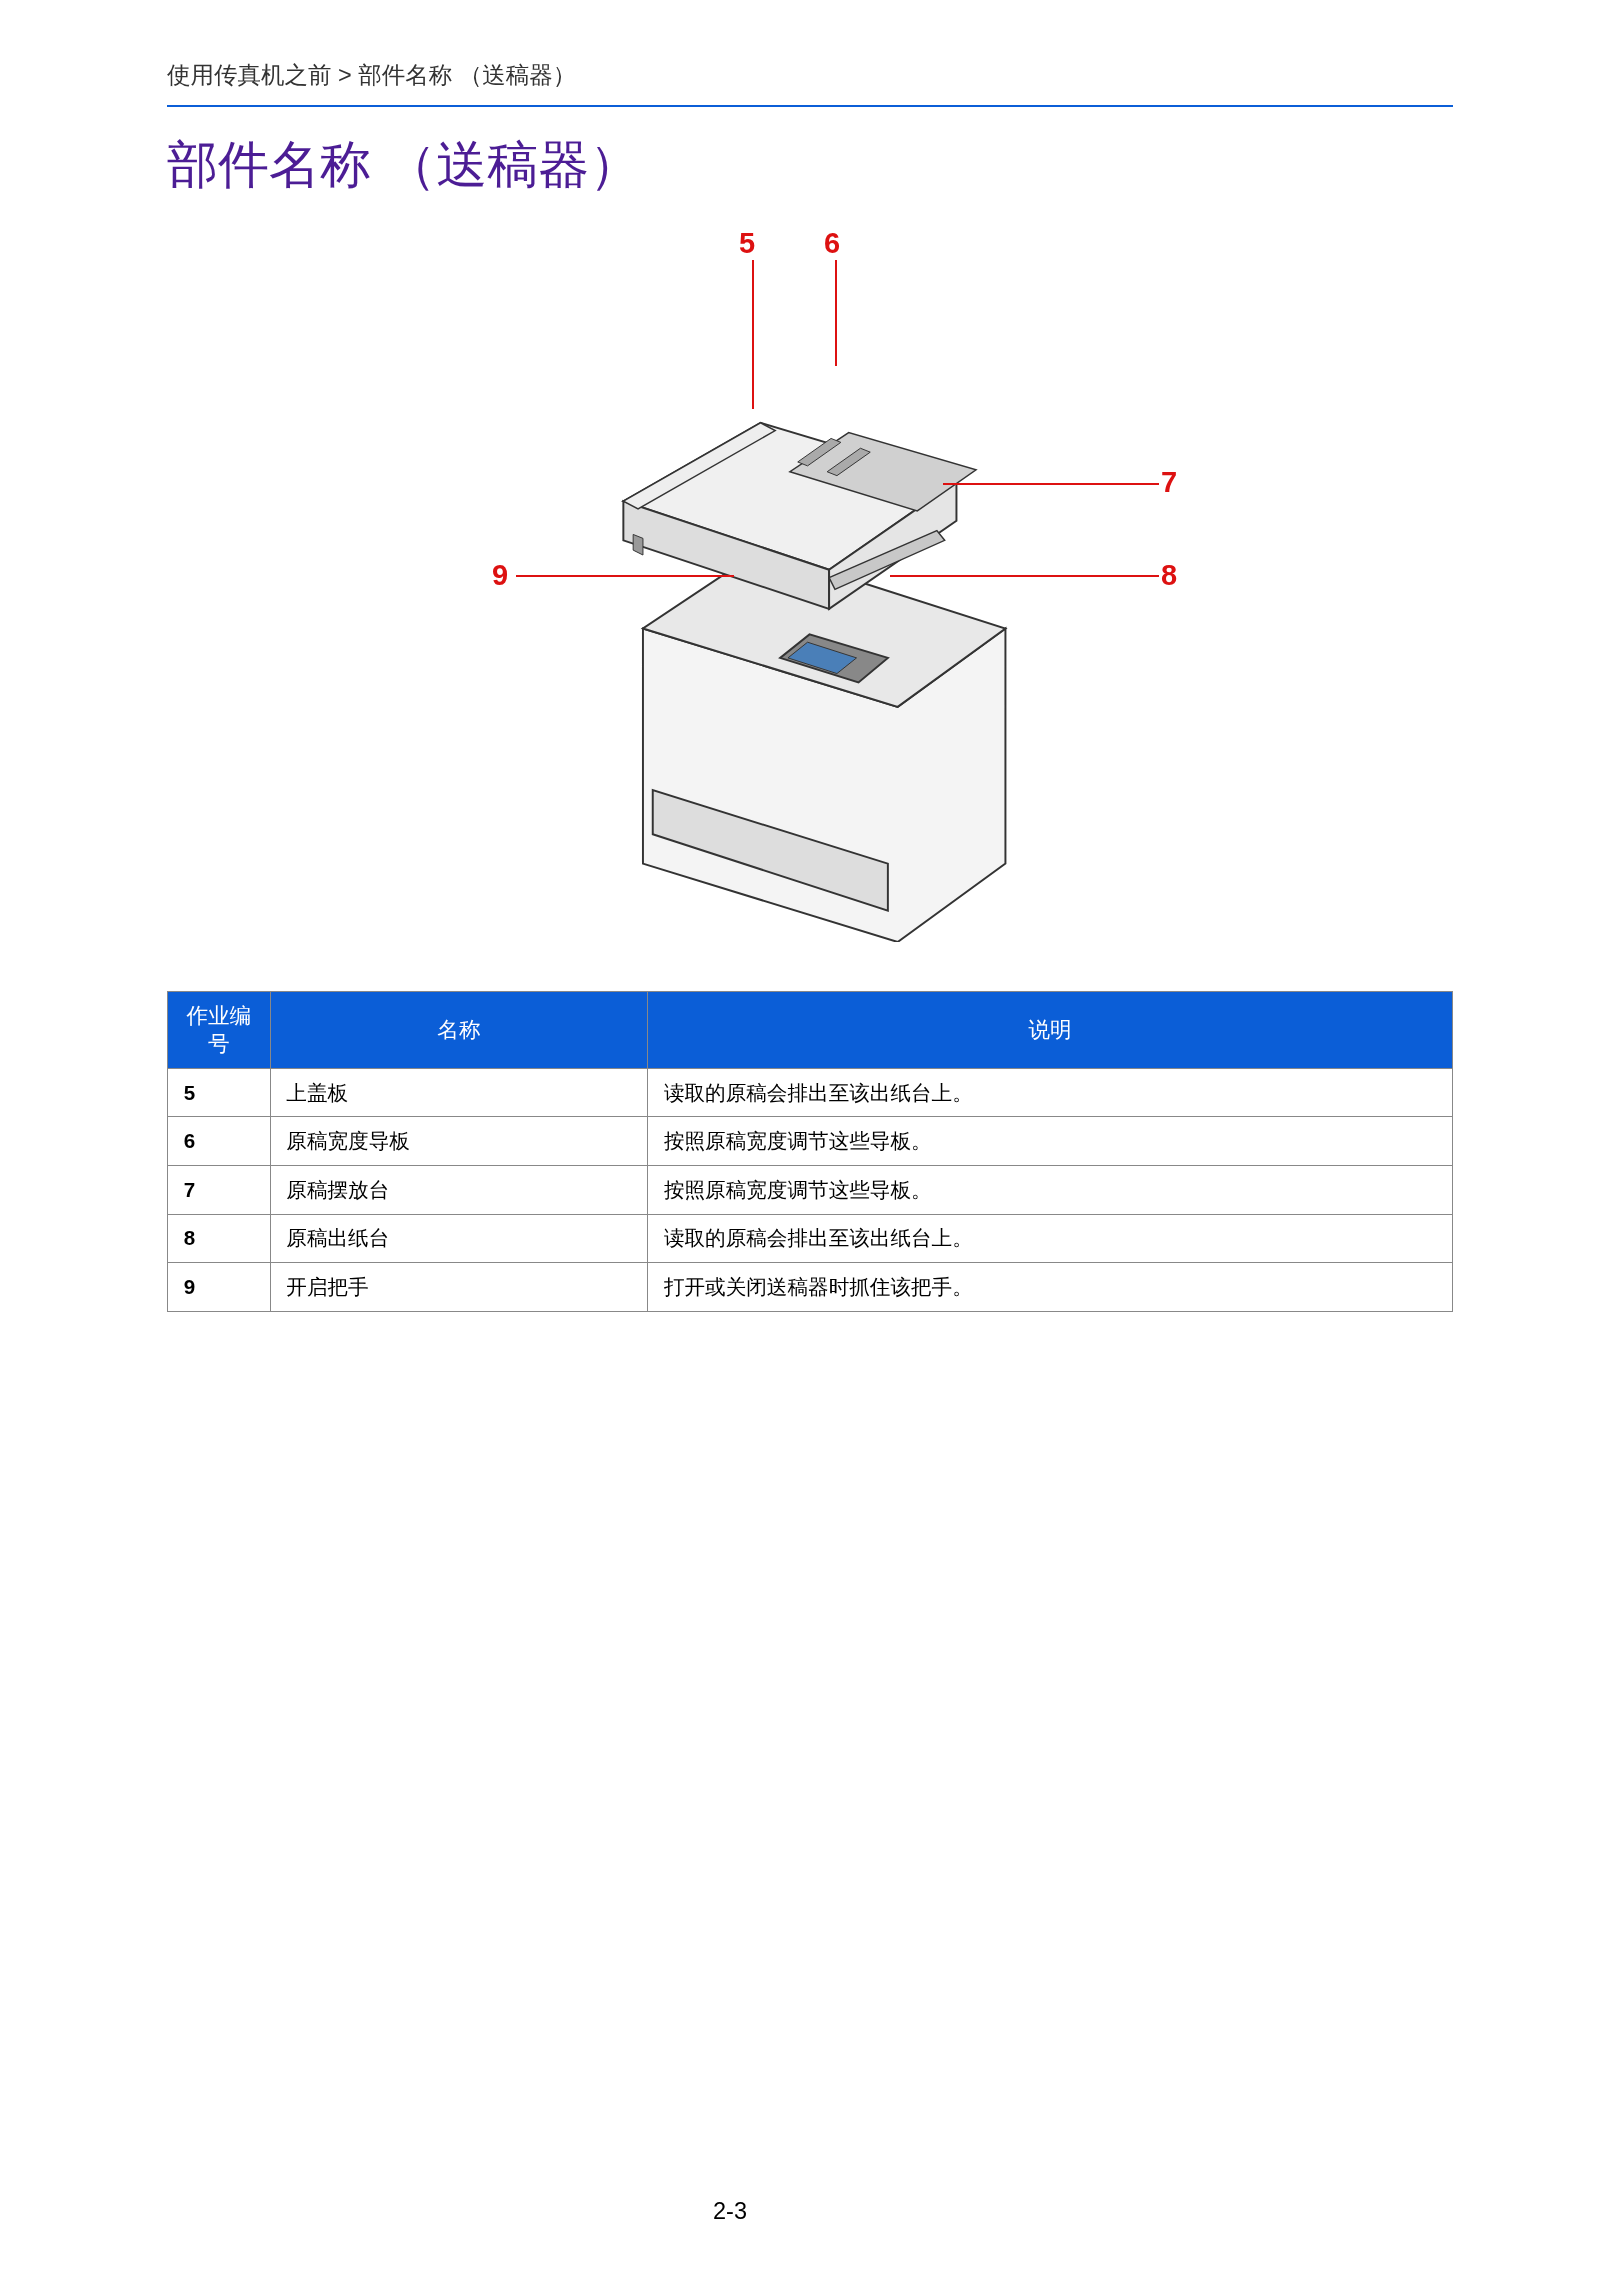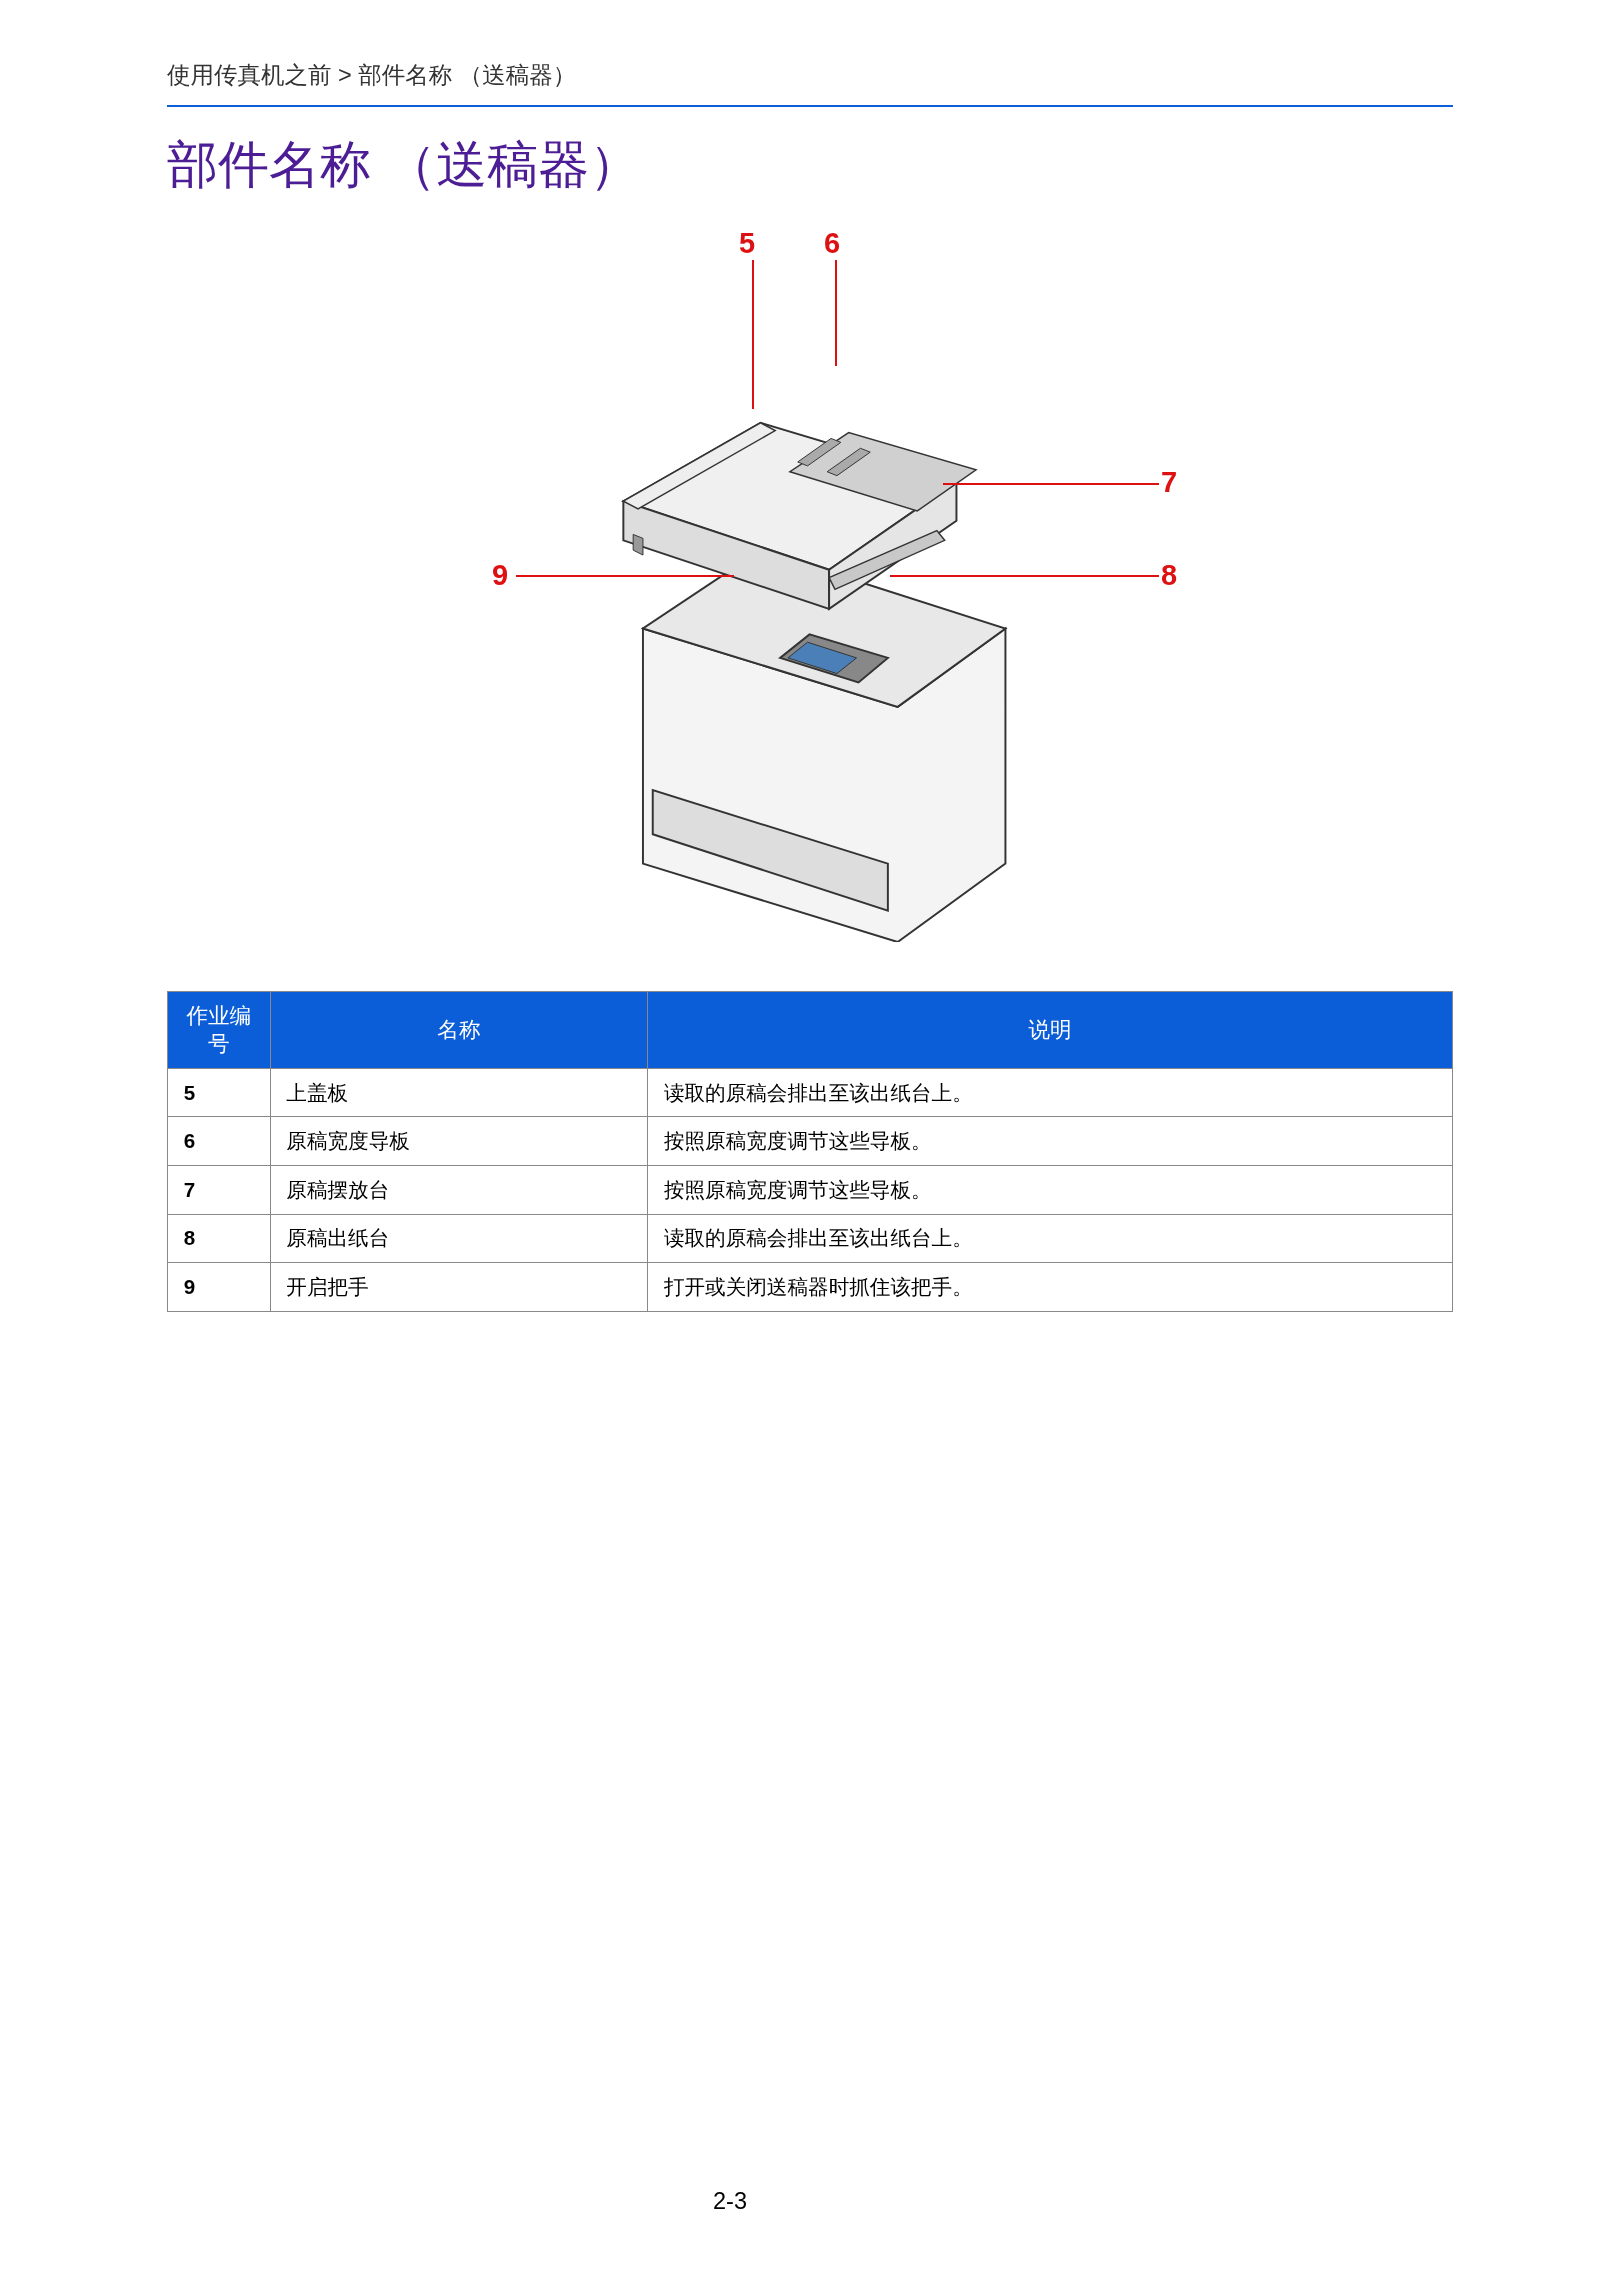--- a/index.html
+++ b/index.html
@@ -85,21 +85,21 @@
     padding: 9.8px 15.7px;
     font-size: 20.6px;
     vertical-align: middle;
   }
   table.parts td.no {
     font-weight: bold;
     font-family: Arial, sans-serif;
   }
   .page-number {
     position: absolute;
-    bottom: 78px;
+    bottom: 68px;
     width: 1460px;
     text-align: center;
     font-size: 23.5px;
   }
 </style>
 </head>
 <body>
 
 <div class="page">
   <div class="breadcrumb">使用传真机之前 &gt; 部件名称 （送稿器）</div>

